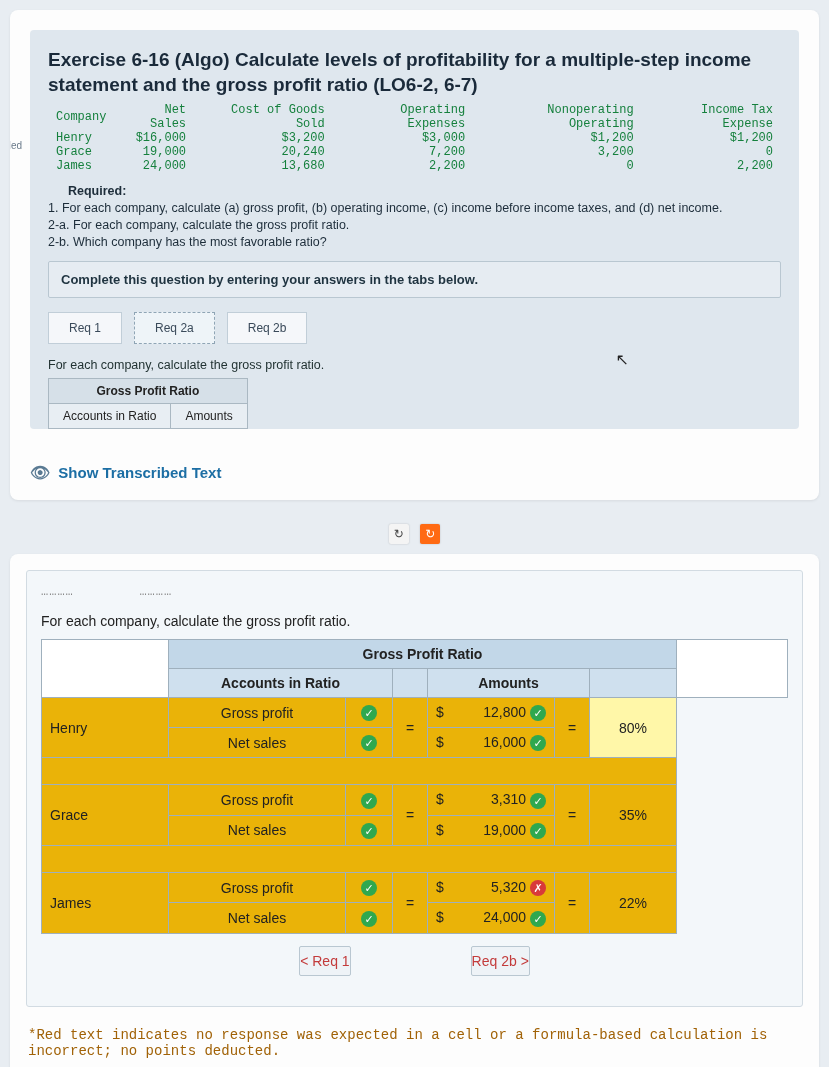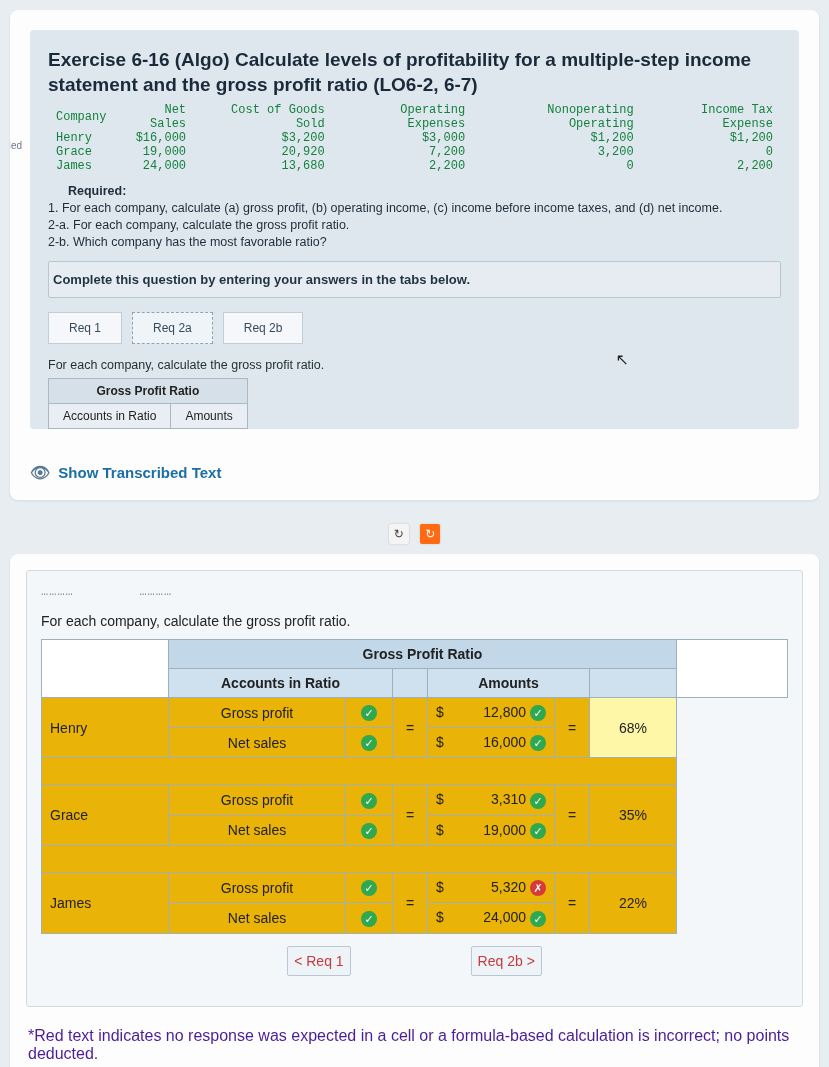--- a/index.html
+++ b/index.html
@@ -58,38 +58,38 @@
     top: 110px;
     font-size: 10px;
     color: #6a7a8a;
     transform: rotate(0deg);
   }
   .req-block { font-size: 12.5px; color:#1d2d3a; line-height:1.35; margin:6px 0 10px 0;}
   .req-block b { font-weight:bold;padding-left:20px; }
   .boxed-instr {
     background:#e6ecf2;
     border:1px solid #b9c7d1;
-    padding:10px 4px;
+    padding:10px 12px;
     font-size:13px;
     font-weight:bold;
     color:#1f3340;
     margin:10px 0 14px 0;
     border-radius:2px;
   }
-  .tabs-row { display:flex; gap:4px; margin:8px 0 0 0; }
+  .tabs-row { display:flex; gap:12px; margin:8px 0 0 0; }
   .tab-btn {
     background:#f5f7fa;
     border:1px solid #c1ced8;
     padding:8px 20px;
     font-size:12px;
     color:#3a4a5a;
     cursor:pointer;
   }
   .tab-btn.dashed { border:1px dashed #8fa5b5; background:#eef4f8; }
-  .tab-btn + .tab-btn { margin-left:6px; }
+  .tab-btn + .tab-btn { }
   .tab-instr { font-size:12.5px; color:#233; margin:14px 0 6px 0; }
   .gpr-table {
     border-collapse:collapse;
     margin:0;
     font-size:12px;
   }
   .gpr-table th, .gpr-table td {
     border:1px solid #aab8c2;
     padding:5px 14px;
     background:#e8eef3;
@@ -185,31 +185,32 @@
   .mark.bad { background:#d83a3a; }
   .nav-row {
     display:flex;
     justify-content:center;
     gap:120px;
     margin:12px 0 8px 0;
   }
   .nav-btn {
     background:#eef3f7;
     border:1px solid #b9c7d1;
-    padding:6px 6px;
+    padding:6px 0;
     font-size:14px;
     color:#c33b3b;
     cursor:pointer;
     border-radius:2px;
     text-align:center;
   }
   .footnote {
-    font-size:16px;
-    color:#4c1d95;
+    font-size:14px;
+    color:#a16207;
     padding:4px 18px 0 18px;
+    font-family:Liberation Mono, monospace;
   }
   .spacer-row td { height:14px; background:#f7fafd; border-left:1px solid #9fb0bd; border-right:1px solid #9fb0bd; }
 </style>
 </head>
 <body>
 
 <div class="card">
   <div class="inner-img" style="position:relative;">
     <div class="side-tag">rded</div>
     <div class="exercise-title">Exercise 6-16 (Algo) Calculate levels of profitability for a multiple-step income statement and the gross profit ratio (LO6-2, 6-7)</div>
@@ -228,21 +229,21 @@
         <td class="lcol">Henry</td>
         <td>$16,000</td>
         <td>$3,200</td>
         <td>$3,000</td>
         <td>$1,200</td>
         <td>$1,200</td>
       </tr>
       <tr>
         <td class="lcol">Grace</td>
         <td>19,000</td>
-        <td>20,920</td>
+        <td>20,240</td>
         <td>7,200</td>
         <td>3,200</td>
         <td>0</td>
       </tr>
       <tr>
         <td class="lcol">James</td>
         <td>24,000</td>
         <td>13,680</td>
         <td>2,200</td>
         <td>0</td>
@@ -313,21 +314,21 @@
         <th class="eq-cell" style="background:#cfe0ee;"></th>
       </tr>
 
       <tr>
         <td rowspan="2" class="company-cell">Henry</td>
         <td class="acct-cell">Gross profit</td>
         <td class="check-cell"><span class="mark ok">✓</span></td>
         <td rowspan="2" class="eq-cell">=</td>
         <td class="amt-cell"><span class="cur">$</span><span>12,800</span> <span class="mark ok">✓</span></td>
         <td rowspan="2" class="eq-cell">=</td>
-        <td rowspan="2" class="pct-cell hl">68%</td>
+        <td rowspan="2" class="pct-cell hl">80%</td>
       </tr>
       <tr>
         <td class="acct-cell">Net sales</td>
         <td class="check-cell"><span class="mark ok">✓</span></td>
         <td class="amt-cell"><span class="cur">$</span><span>16,000</span> <span class="mark ok">✓</span></td>
       </tr>
       <tr class="spacer-row">
             <td colspan="7"></td>
           </tr>
 

